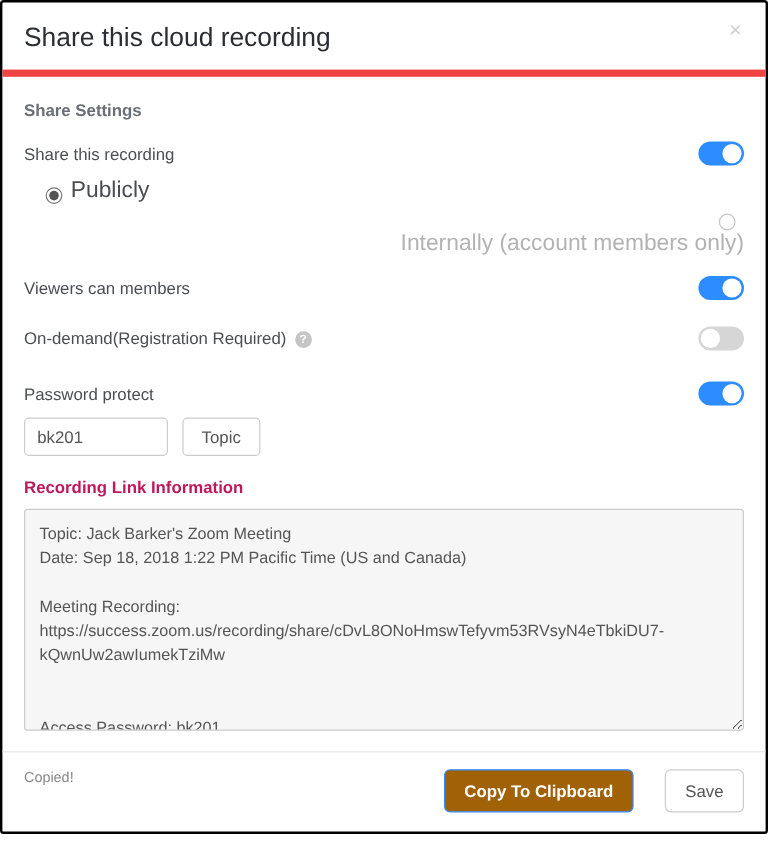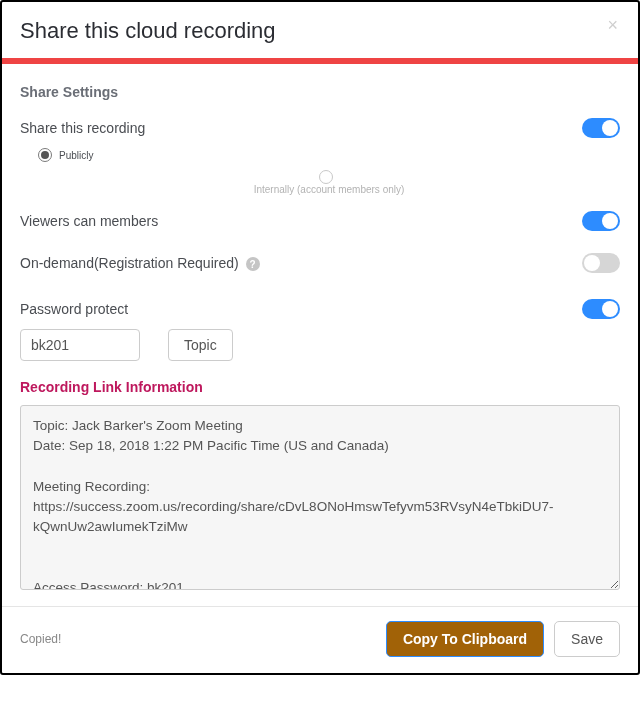--- a/index.html
+++ b/index.html
@@ -78,22 +78,22 @@
     top: 2px;
   }
   .toggle.on { background: #2D8CFF; }
   .toggle.on .knob { right: 2px; }
   .toggle.off { background: #d6d6d6; }
   .toggle.off .knob { left: 2px; }
   
   .radio-group { margin: 8px 0 16px 18px; }
   .radio-option {
     display: flex;
-    align-items: center;
-    font-size: 10px;
+    align-items: flex-end;
+    font-size: 19px;
     margin-bottom: 8px;
     color: #4a4d52;
   }
   .radio-option.disabled { color: #b3b3b3; flex-direction: column; }
   .radio-circle {
     width: 14px; height: 14px;
     border: 1px solid #7a7a7a;
     border-radius: 50%;
     margin-right: 7px;
     display: inline-flex;
@@ -114,21 +114,21 @@
     background: #c5c5c5;
     color: #fff;
     font-size: 10px;
     font-weight: bold;
     margin-left: 3px;
     vertical-align: middle;
   }
   .spacer { height: 12px; }
   .password-row {
     display: flex;
-    gap: 28px;
+    gap: 12px;
     margin-top: 10px;
     margin-bottom: 18px;
   }
   .password-input {
     width: 120px;
     padding: 7px 10px;
     font-size: 14px;
     border: 1px solid #ccc;
     border-radius: 4px;
     color: #555;
@@ -158,22 +158,23 @@
     font-size: 13.5px;
     color: #555;
     background: #f6f6f6;
     resize: both;
     line-height: 1.5;
     white-space: pre-wrap;
     overflow: hidden;
   }
   .modal-footer {
     display: flex;
-    align-items: center;
+    align-items: flex-start;
     padding: 14px 18px 16px 18px;
+    gap: 16px;
   }
   .copied-status {
     color: #888;
     font-size: 12px;
     flex: 1;
   }
   .btn-primary {
     background: #a16207;
     border: 1px solid #2D8CFF;
     color: #fff;

